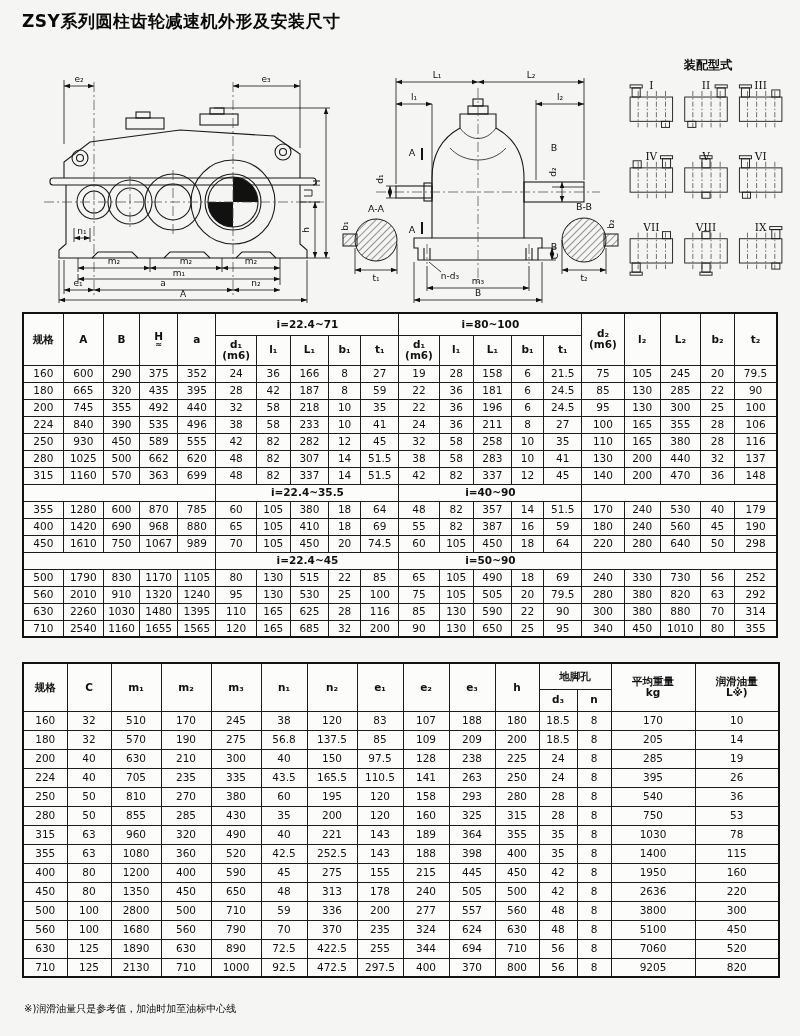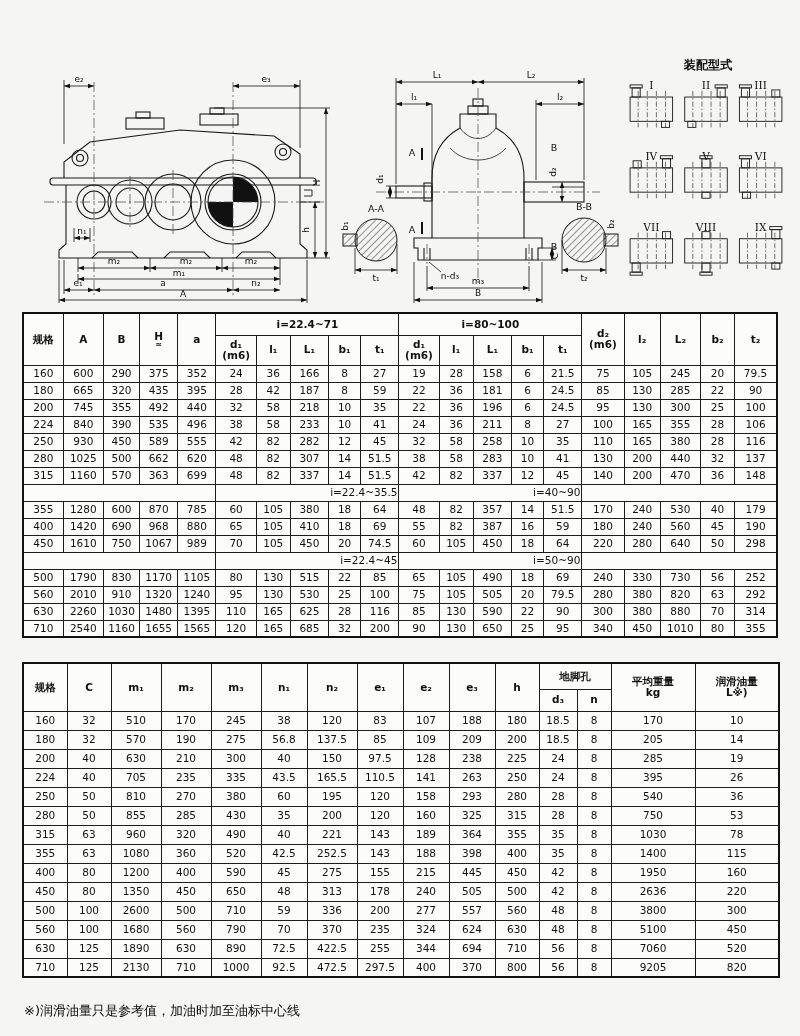--- a/index.html
+++ b/index.html
@@ -30,28 +30,29 @@
   }
   thead th { font-weight:bold; }
   .t1 thead tr:first-child th { height:22px; }
   .t1 thead tr:last-child th { height:30px; }
   .t2 thead tr:first-child th { height:26px; }
   .t2 thead tr:last-child th { height:22px;margin-left:24px; }
   .t1 tbody td { height:17px; }
   .t2 tbody td { height:19px; }
   .pre { white-space:pre-line; }
   .approx { font-size:8px; line-height:0.8; }
-  td.subh { font-weight:normal;text-align:right; }
-  .footnote { position:absolute; left:24px; top:1002px; font-size:13px; color:#0a0a0a; }
+  td.subh { font-weight:bold; }
+  .footnote { position:absolute; left:24px; top:1002px; font-size:10px; color:#0a0a0a; }
 </style>
 </head>
 <body>
 
 <div class="page">
 
+  <h1 class="page-title">ZSY系列圆柱齿轮减速机外形及安装尺寸</h1>
 
   <div class="drawings">
 
     <svg width="310" height="256" viewBox="0 0 310 252">
       <defs>
         <marker id="aF" markerWidth="9" markerHeight="8" refX="8" refY="4" orient="auto-start-reverse">
           <path d="M0,1 L8,4 L0,7 Z" fill="#111"></path>
         </marker>
       </defs>
       <g stroke="#1a1a1a" fill="none" stroke-width="1.1">
@@ -905,21 +906,21 @@
           <td>505</td>
           <td>500</td>
           <td>42</td>
           <td>8</td>
           <td>2636</td>
           <td>220</td>
         </tr>
         <tr>
           <td>500</td>
           <td>100</td>
-          <td>2600</td>
+          <td>2800</td>
           <td>500</td>
           <td>710</td>
           <td>59</td>
           <td>336</td>
           <td>200</td>
           <td>277</td>
           <td>557</td>
           <td>560</td>
           <td>48</td>
           <td>8</td>

